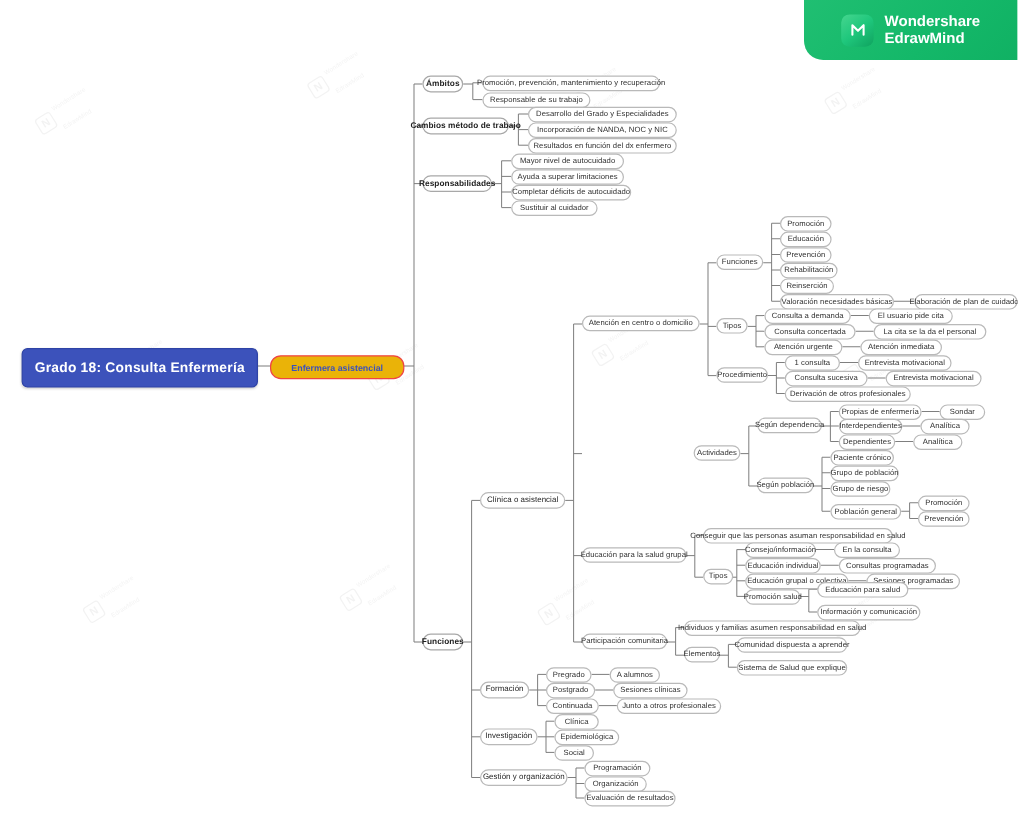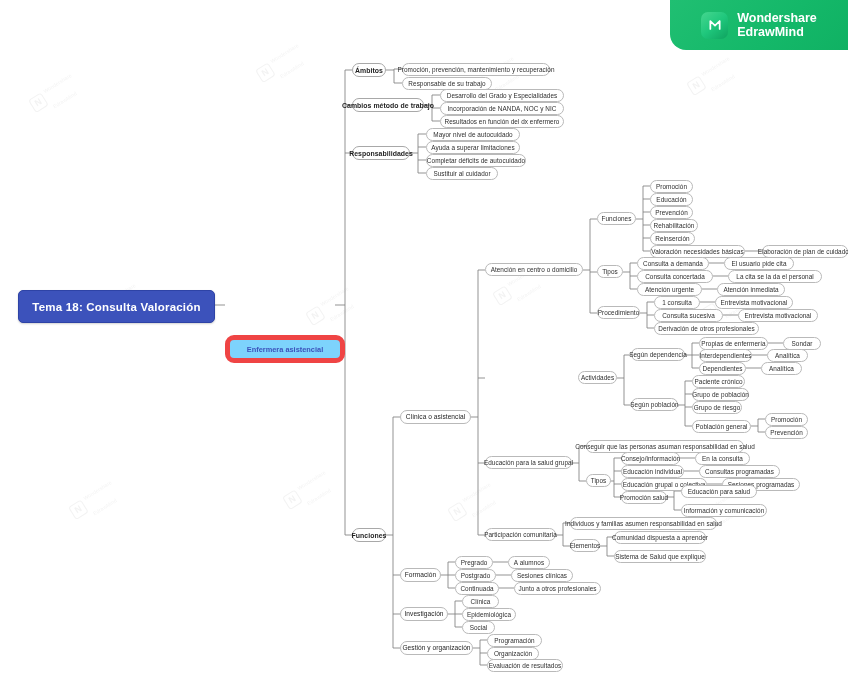--- a/index.html
+++ b/index.html
@@ -63,23 +63,23 @@
   #root{
     position:absolute;left:18px;top:290px;width:195px;height:31px;
     background:#3c52bb;border:1px solid #2e43a6;border-radius:5px;
     display:flex;align-items:center;justify-content:center;
     color:#ffffff;font-size:11.5px;font-weight:bold;letter-spacing:.2px;
     z-index:22;box-shadow:0 1px 2px rgba(0,0,0,.18);
   }
   
   #topic-enfermera{
     position:absolute;left:225px;top:296px;width:110px;height:18px;
-    background:#7dd3fc;border:5px solid #ef4444;border-radius:9px;
+    background:#eab308;border:1px solid #ef4444;border-radius:9px;
     display:flex;align-items:center;justify-content:center;
-    color:#3c52bb;font-size:7.4px;font-weight:bold;z-index:22;margin-top:39px;
+    color:#3c52bb;font-size:7.4px;font-weight:bold;z-index:22;
   }
 </style>
 </head>
 <body>
 
 <div id="canvas">
 
   <svg id="wires" viewBox="0 0 848 688">
 
     <line x1="213" y1="305" x2="225" y2="305"></line>
@@ -229,21 +229,21 @@
     <line x1="455" y1="614" x2="462" y2="614"></line>
     <line x1="455" y1="627" x2="462" y2="627"></line>
 
     <line x1="473" y1="648" x2="480" y2="648"></line>
     <line x1="480" y1="640" x2="480" y2="665"></line>
     <line x1="480" y1="640" x2="487" y2="640"></line>
     <line x1="480" y1="653" x2="487" y2="653"></line>
     <line x1="480" y1="665" x2="487" y2="665"></line>
   </svg>
 
-  <div id="root">Tema 18: Consulta Valoración</div>
+  <div id="root">Grado 18: Consulta Enfermería</div>
   <div id="topic-enfermera">Enfermera asistencial</div>
 
   <div class="node lvl1" style="left:352px;top:63px;width:34px;">Ámbitos</div>
   <div class="node" style="left:402px;top:63px;width:148px;">Promoción, prevención, mantenimiento y recuperación</div>
   <div class="node" style="left:402px;top:77px;width:90px;">Responsable de su trabajo</div>
 
   <div class="node lvl1" style="left:352px;top:98px;width:72px;">Cambios método de trabajo</div>
   <div class="node" style="left:440px;top:89px;width:124px;">Desarrollo del Grado y Especialidades</div>
   <div class="node" style="left:440px;top:102px;width:124px;">Incorporación de NANDA, NOC y NIC</div>
   <div class="node" style="left:440px;top:115px;width:124px;">Resultados en función del dx enfermero</div>

